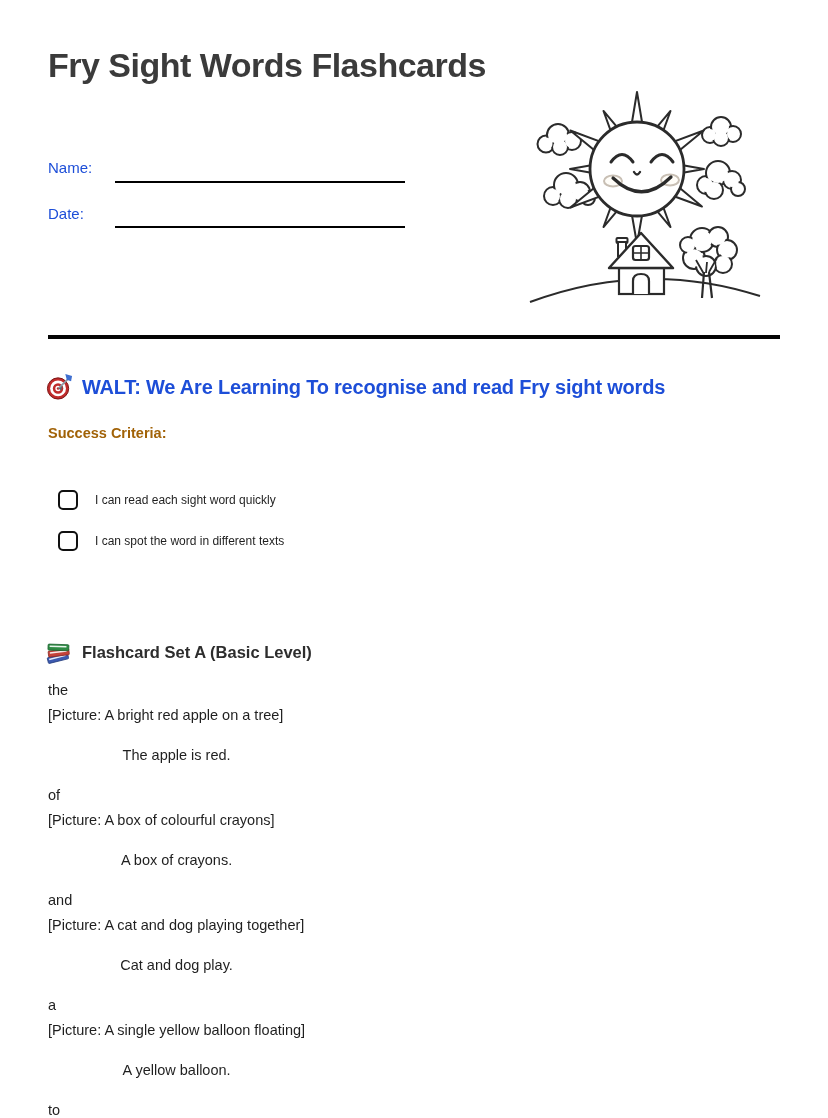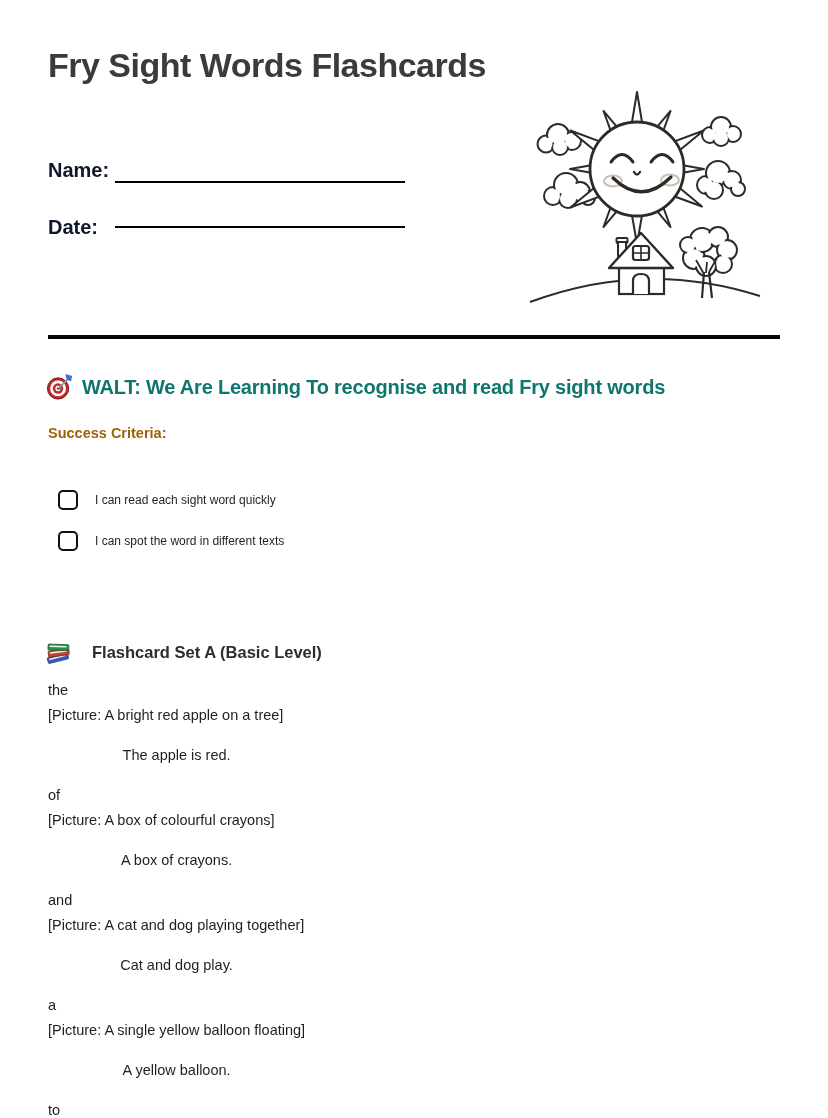--- a/index.html
+++ b/index.html
@@ -10,36 +10,36 @@
     font-family:"Liberation Sans",sans-serif;
     color:#1f1f1f;
     overflow:hidden;
     border-radius:22px;
   }
   .title{
     position:absolute;left:48px;top:44px;width:440px;margin:0;
     font-size:34px;line-height:43px;font-weight:bold;color:#3b3b3b;
     letter-spacing:-0.5px;
   }
-  .field-label{position:absolute;font-size:20px;font-weight:bold;color:#0f172a;}
+  .field-label{position:absolute;font-size:15px;font-weight:normal;color:#1d4ed8;}
   .name-label{left:48px;top:159px;}
-  .date-label{left:48px;top:205px;margin-top:11px;}
+  .date-label{left:48px;top:205px;}
   .write-line{position:absolute;left:115px;width:290px;height:0;border-top:2px solid #000;}
   .name-line{top:181px;}
   .date-line{top:226px;}
   .illustration{position:absolute;left:518px;top:72px;}
   .divider{position:absolute;left:48px;top:335px;width:732px;height:4px;background:#050505;}
   .walt-row{position:absolute;left:46px;top:374px;display:flex;align-items:center;gap:9px;}
-  .walt-heading{font-size:20px;font-weight:bold;color:#0f766e;letter-spacing:-0.2px;white-space:nowrap;}
+  .walt-heading{font-size:20px;font-weight:bold;color:#1d4ed8;letter-spacing:-0.2px;white-space:nowrap;}
   .success-label{position:absolute;left:48px;top:425px;font-size:14.5px;font-weight:bold;color:#a16207;}
   .checklist{position:absolute;left:58px;top:488px;}
   .check-row{display:flex;align-items:center;height:23px;margin-bottom:18px;}
   .checkbox{width:16px;height:16px;border:2.6px solid #101010;border-radius:5px;background:#fff;flex:0 0 auto;}
   .check-label{margin-left:17px;font-size:12px;color:#1f1f1f;}
-  .set-heading-row{position:absolute;left:46px;top:640px;display:flex;align-items:center;gap:22px;}
+  .set-heading-row{position:absolute;left:46px;top:640px;display:flex;align-items:center;gap:12px;}
   .set-heading{font-size:16.5px;font-weight:bold;color:#2d2d2d;white-space:nowrap;}
   .cards{position:absolute;left:48px;top:678px;font-size:14.5px;color:#1f1f1f;}
   .card-lines{line-height:25px;margin:0 0 15px 0;}
   .card-sentence{line-height:25px;margin:0 0 15px 0;text-align:center;}
   svg{display:block;}
 </style>
 </head>
 <body>
 
 <div class="page">

